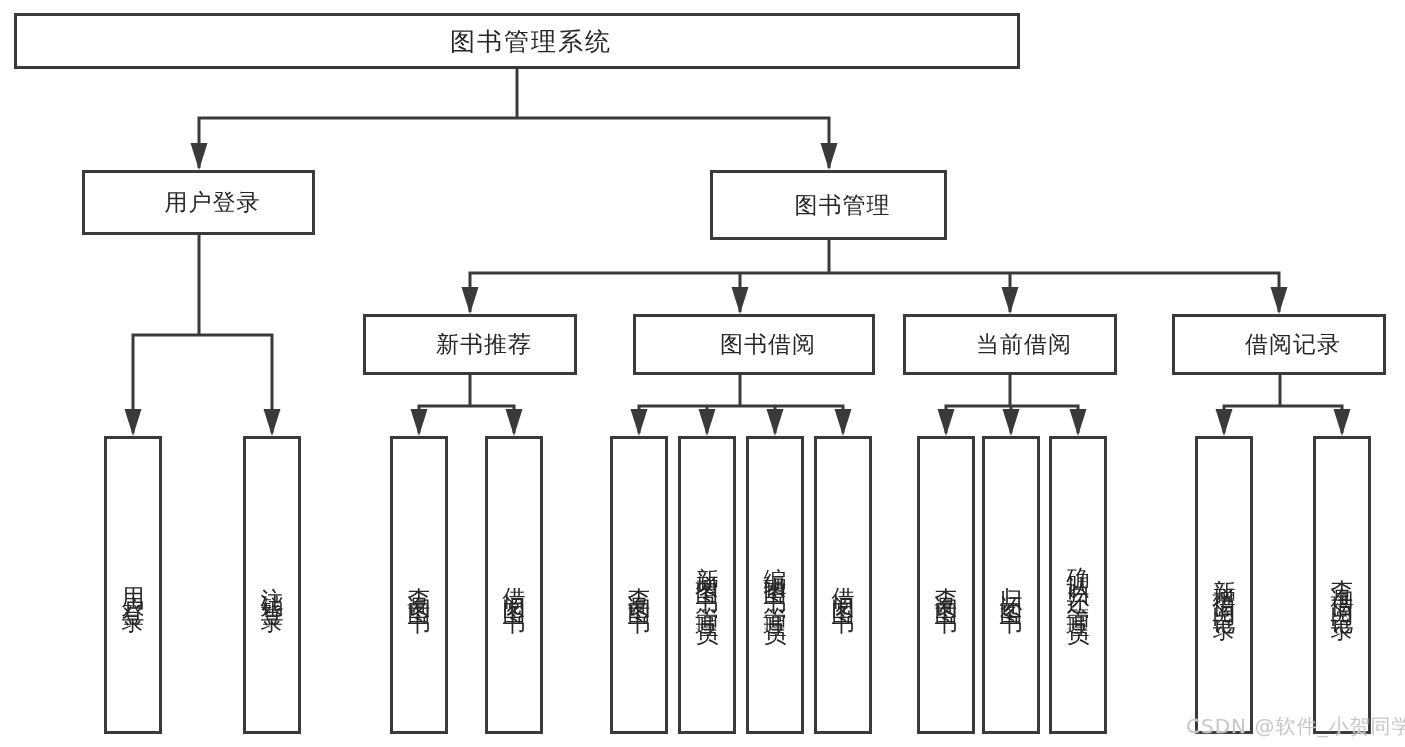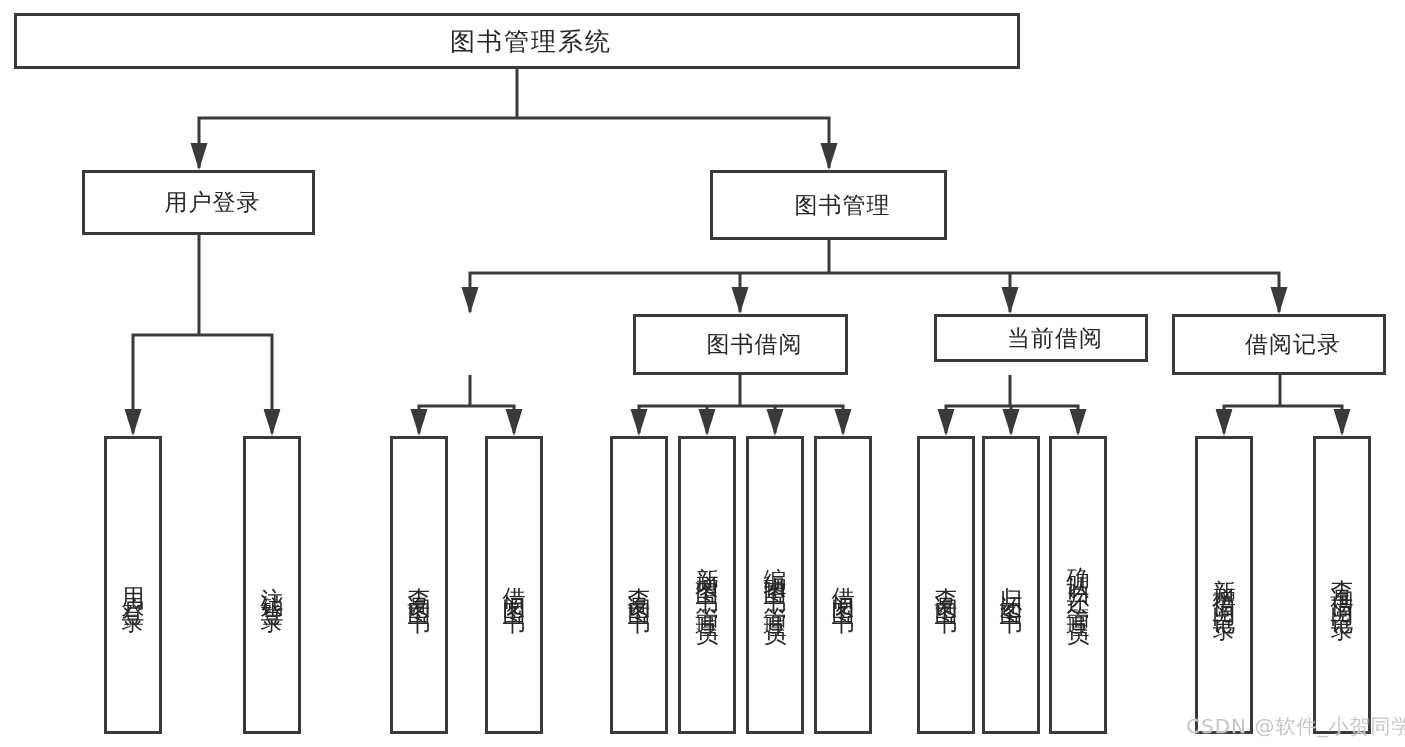--- a/index.html
+++ b/index.html
@@ -82,22 +82,23 @@
       <use href="#arrow" x="1224" y="436"></use>
       <use href="#arrow" x="1342" y="436"></use>
     </g>
   </svg>
 
   <div class="node h root" style="left:14px; top:13px; width:1006px; height:56px;">图书管理系统</div>
 
   <div class="node h" style="left:82px; top:170px; width:233px; height:65px;">用户登录</div>
   <div class="node h" style="left:710px; top:170px; width:237px; height:70px;">图书管理</div>
 
-  <div class="node h" style="left:633px; top:314px; width:215px; height:61px;">图书借阅</div>
-  <div class="node h" style="left:934px; top:314px; width:214px; height:48px;">当前借阅</div>
+  <div class="node h" style="left:363px; top:314px; width:214px; height:61px;">新书推荐</div>
+  <div class="node h" style="left:633px; top:314px; width:242px; height:61px;">图书借阅</div>
+  <div class="node h" style="left:903px; top:314px; width:214px; height:61px;">当前借阅</div>
   <div class="node h" style="left:1172px; top:314px; width:214px; height:61px;">借阅记录</div>
 
   <div class="node v" style="left:104px; top:436px; width:58px; height:298px;">用户登录</div>
   <div class="node v" style="left:243px; top:436px; width:58px; height:298px;">注销登录</div>
 
   <div class="node v" style="left:390px; top:436px; width:58px; height:298px;">查询图书</div>
   <div class="node v" style="left:485px; top:436px; width:58px; height:298px;">借阅图书</div>
 
   <div class="node v" style="left:610px; top:436px; width:58px; height:298px;">查询图书</div>
   <div class="node v" style="left:678px; top:436px; width:58px; height:298px;">新增图书（管理员）</div>

